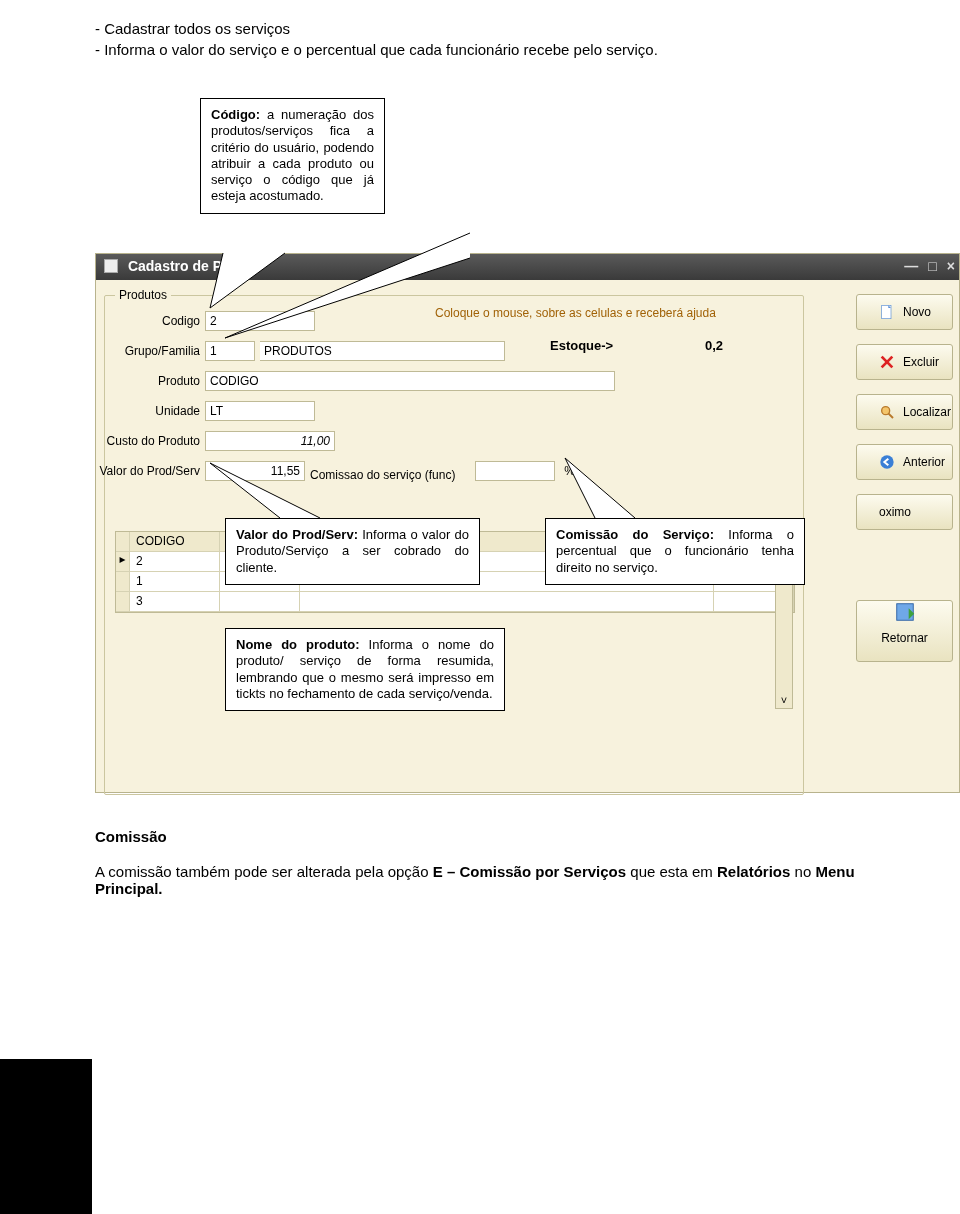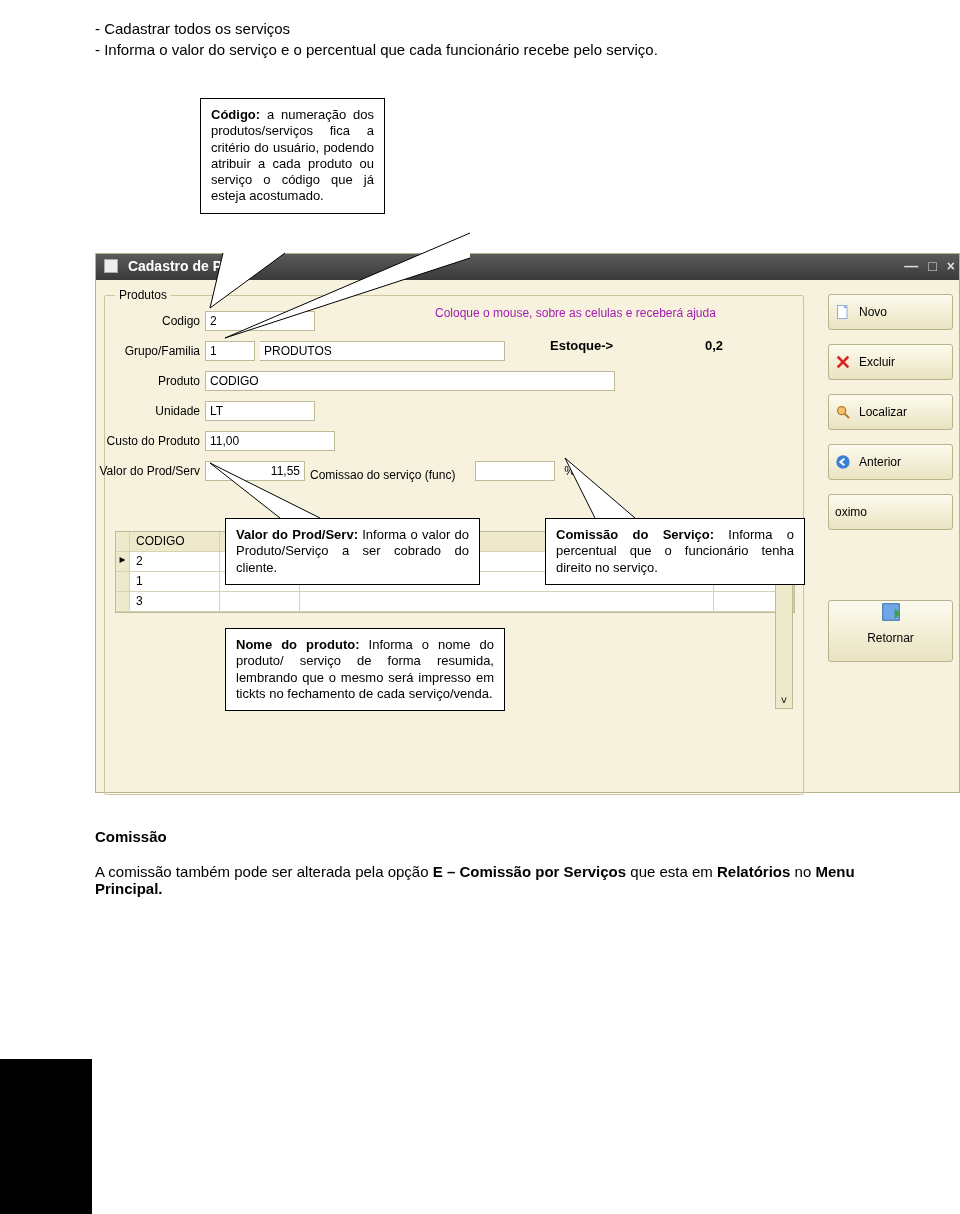--- a/index.html
+++ b/index.html
@@ -16,28 +16,28 @@
               color:#fff; font-weight:bold; font-size:14px; padding:4px 8px; position:relative; }
   .tb-icon { display:inline-block; width:14px; height:14px; border:1px solid #aaa; background:#eee; margin-right:6px; vertical-align:-2px; }
   .winctrl { position:absolute; right:4px; top:4px; display:flex; gap:10px; color:#ddd; font-size:14px; }
 
   .groupbox { position:absolute; left:8px; top:41px; width:700px; height:500px;
               border:1px solid #cbc69f; border-radius:2px; }
   .gblabel { position:absolute; left:10px; top:-8px; background:#f7f2dd; padding:0 4px; font-size:12px; }
 
   .lbl { position:absolute; font-size:12px; text-align:right; }
   .fld { position:absolute; height:20px; background:#fff; border:1px solid #bfba96; font-size:12px; padding:2px 4px; }
-  .hint { position:absolute; font-size:12px; color:#a21caf; }
+  .hint { position:absolute; font-size:12px; color:#a16207; }
   .estq { position:absolute; font-size:13px; font-weight:bold; }
 
   
   .btncol { position:absolute; right:6px; top:40px; width:125px; }
   .btn { background:linear-gradient(#fdfbef,#e9e3c0); border:1px solid #b8b38d; border-radius:3px;
-         height:36px; margin-bottom:14px; display:flex; align-items:center; gap:8px; padding:0 6px;
-         font-size:12px; }
+         height:36px; margin-bottom:14px; display:flex; align-items:center; gap:8px; padding:0 22px;
+         font-size:12px;margin-left:28px; }
   .btn.tall { height:62px; margin-top:70px; }
   .ic { width:16px; height:16px; flex-shrink:0; }
 
   
   .confirm { position:absolute; left:530px; top:142px; width:130px; height:54px;
              background:linear-gradient(#fdfbef,#e9e3c0); border:1px solid #b8b38d; border-radius:3px;
              display:flex; flex-direction:column; align-items:center; justify-content:center; font-size:12px; gap:3px; }
 
   
   .tbl { position:absolute; left:10px; top:235px; width:680px; border:1px solid #bfba96; background:#fff; font-size:12px; }
@@ -91,21 +91,21 @@
         <div class="fld" style="left:100px; top:45px; width:50px;">1</div>
         <div class="fld" style="left:155px; top:45px; width:245px; border-left:none;">PRODUTOS</div>
 
         <span class="lbl" style="left:35px; top:78px; width:60px;">Produto</span>
         <div class="fld" style="left:100px; top:75px; width:410px;">CODIGO</div>
 
         <span class="lbl" style="left:35px; top:108px; width:60px;">Unidade</span>
         <div class="fld" style="left:100px; top:105px; width:110px;">LT</div>
 
         <span class="lbl" style="left:-10px; top:138px; width:105px;">Custo do Produto</span>
-        <div class="fld" style="left:100px; top:135px; width:130px; text-align:left;">11,00</div>
+        <div class="fld" style="left:100px; top:135px; width:130px; text-align:right;font-style:italic;">11,00</div>
 
         <span class="lbl" style="left:-15px; top:168px; width:110px;">Valor do Prod/Serv</span>
         <div class="fld" style="left:100px; top:165px; width:100px; text-align:right;">11,55</div>
         <span class="lbl" style="left:205px; top:172px; width:160px; text-align:left;">Comissao do serviço (func)</span>
         <div class="fld" style="left:370px; top:165px; width:80px;"></div>
         <span class="lbl" style="left:455px; top:168px; width:15px;">%</span>
 
         <span class="hint" style="left:330px; top:10px;">Coloque o mouse, sobre as celulas e receberá ajuda</span>
         <span class="estq" style="left:445px; top:42px;">Estoque-&gt;</span>
         <span class="estq" style="left:600px; top:42px;">0,2</span>

